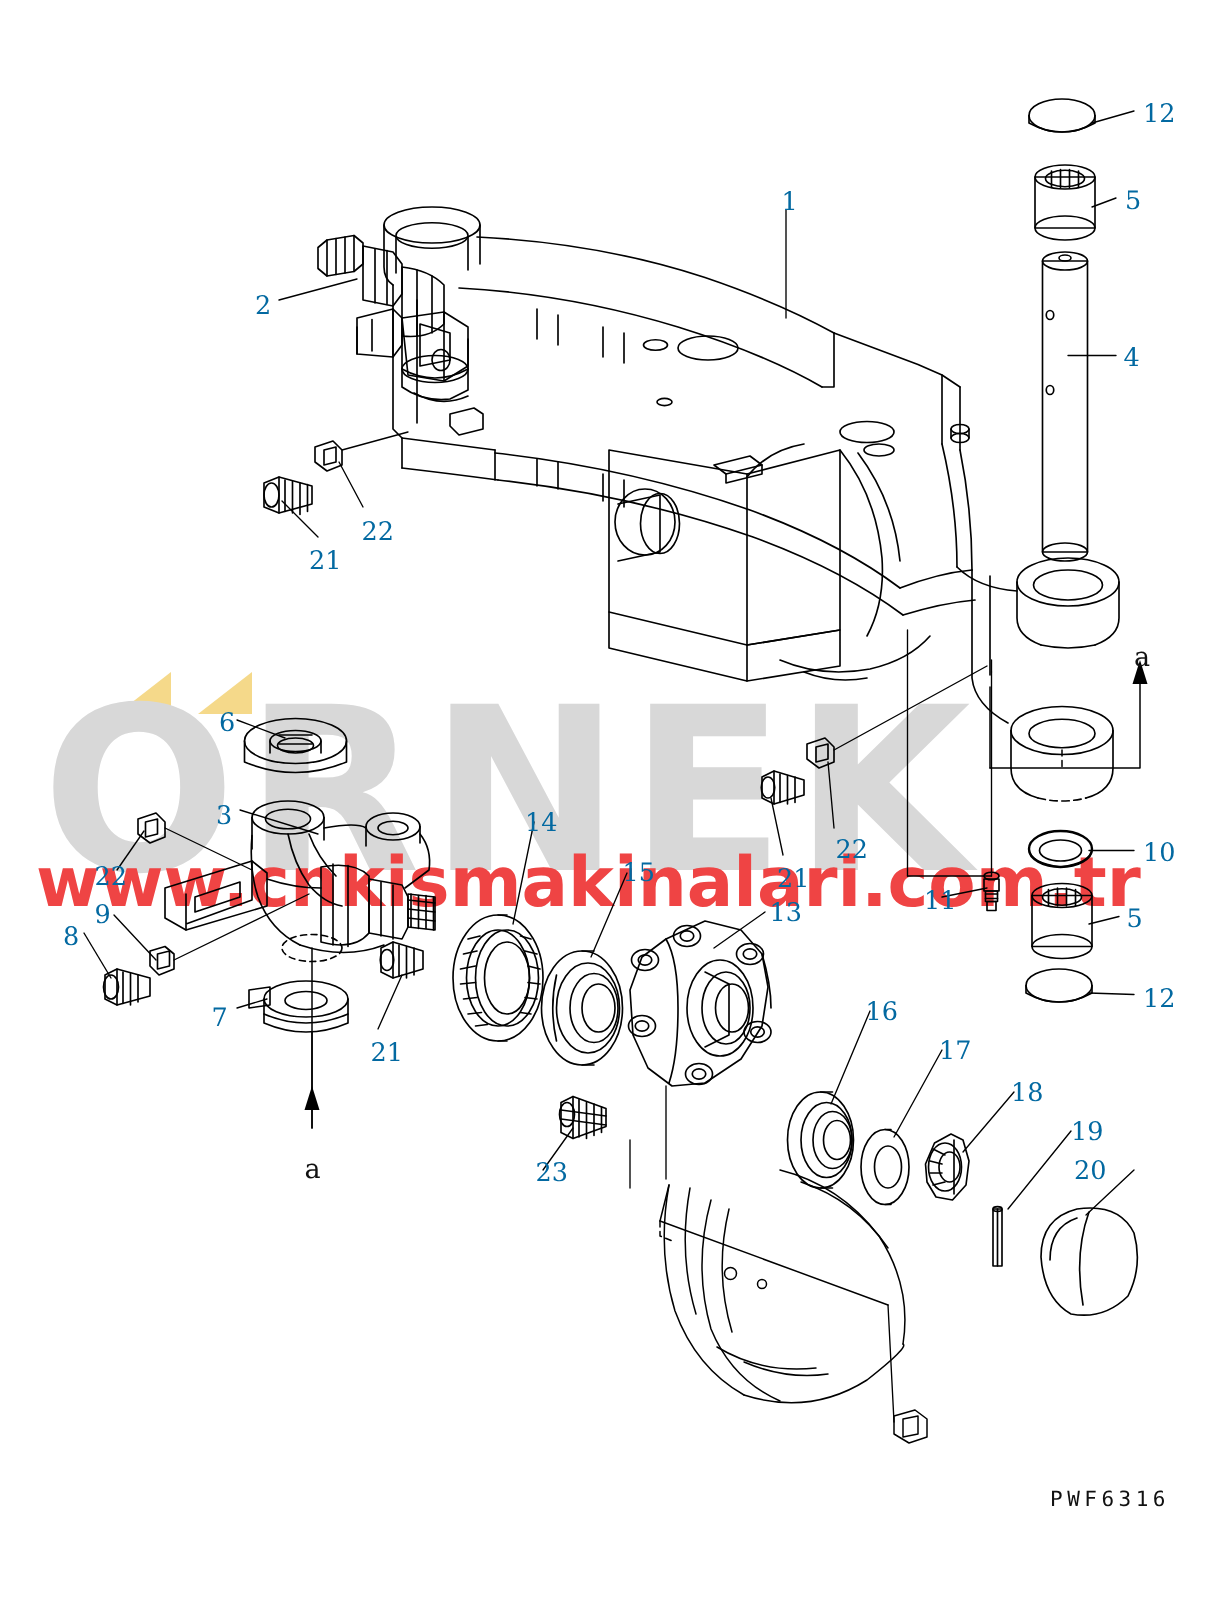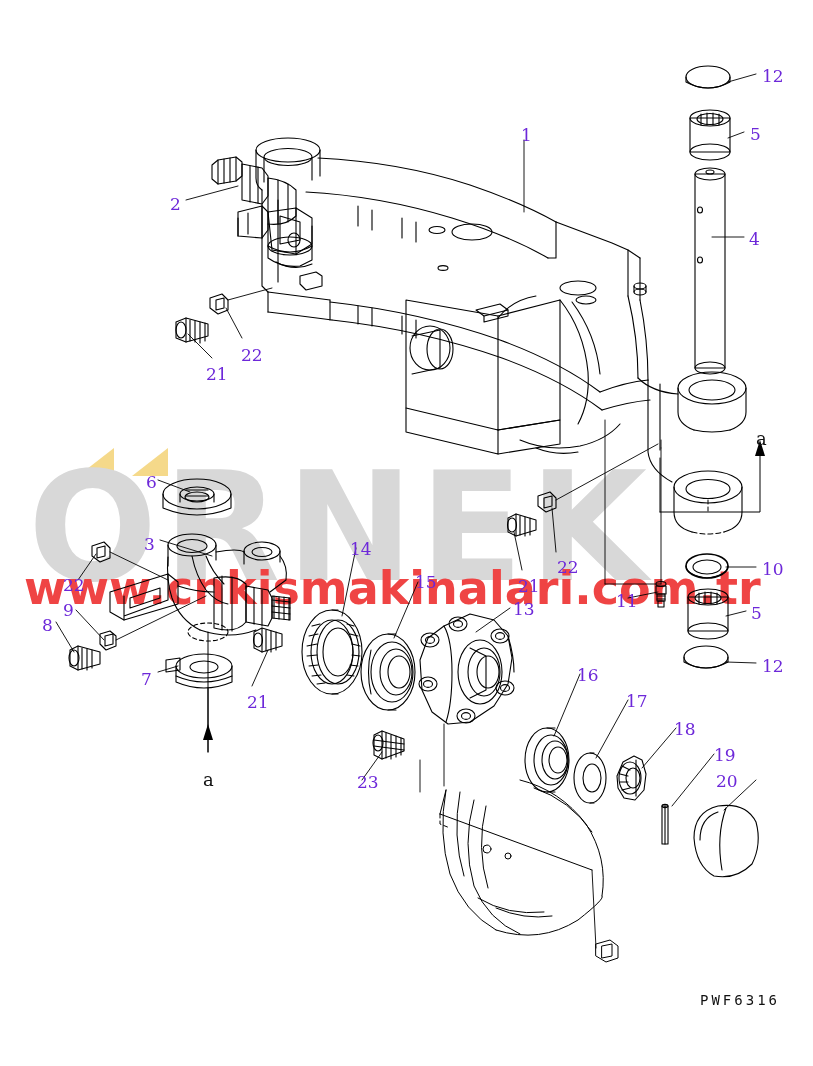--- a/index.html
+++ b/index.html
@@ -29,21 +29,21 @@
   .wm-diacritic{position:absolute;}
 
   .code{
     position:absolute;left:700px;top:992px;
     font-family:"DejaVu Sans Mono", monospace;
     font-size:14px;letter-spacing:3px;color:#111;
   }
   .callout{
     position:absolute;
     font-family:"DejaVu Serif", serif;
-    font-size:17px;color:#6d28d9;
+    font-size:17px;color:#0369a1;
     line-height:1;user-select:none;
   }
   .secmark{
     position:absolute;
     font-family:"DejaVu Serif", serif;
     font-size:18px;color:#111;
   }
 </style>
 </head>
 <body>

